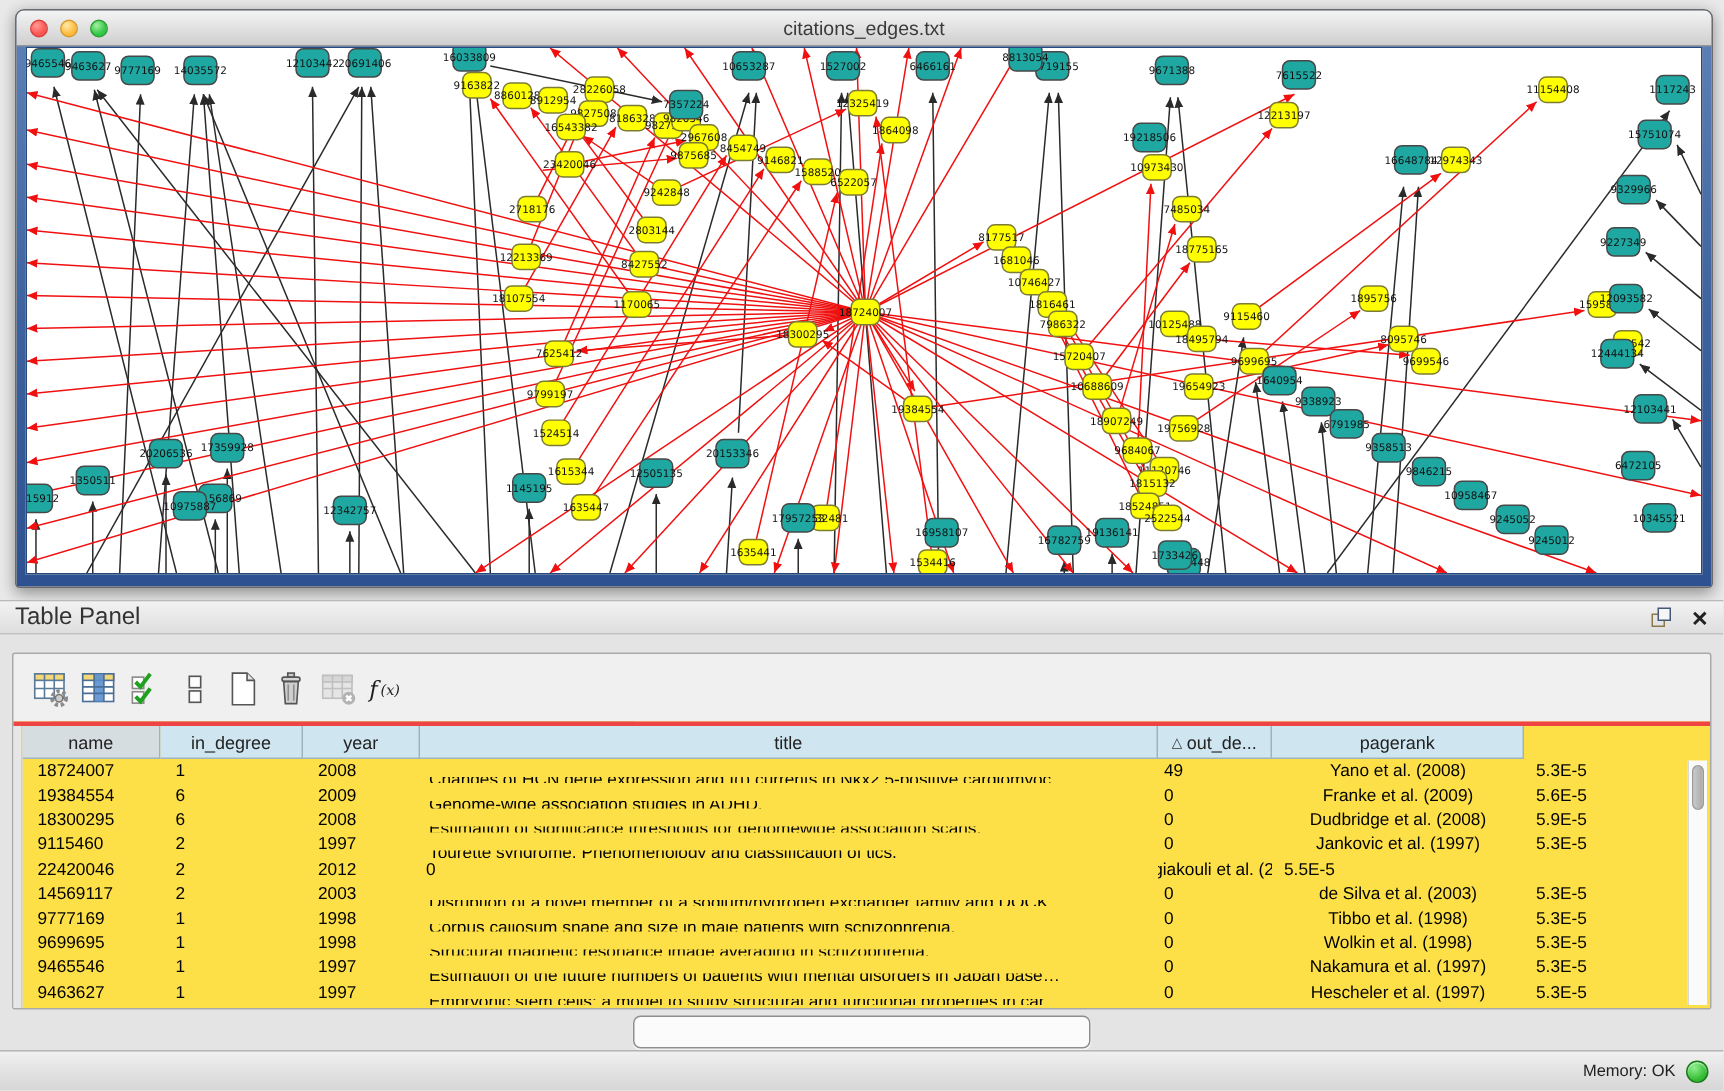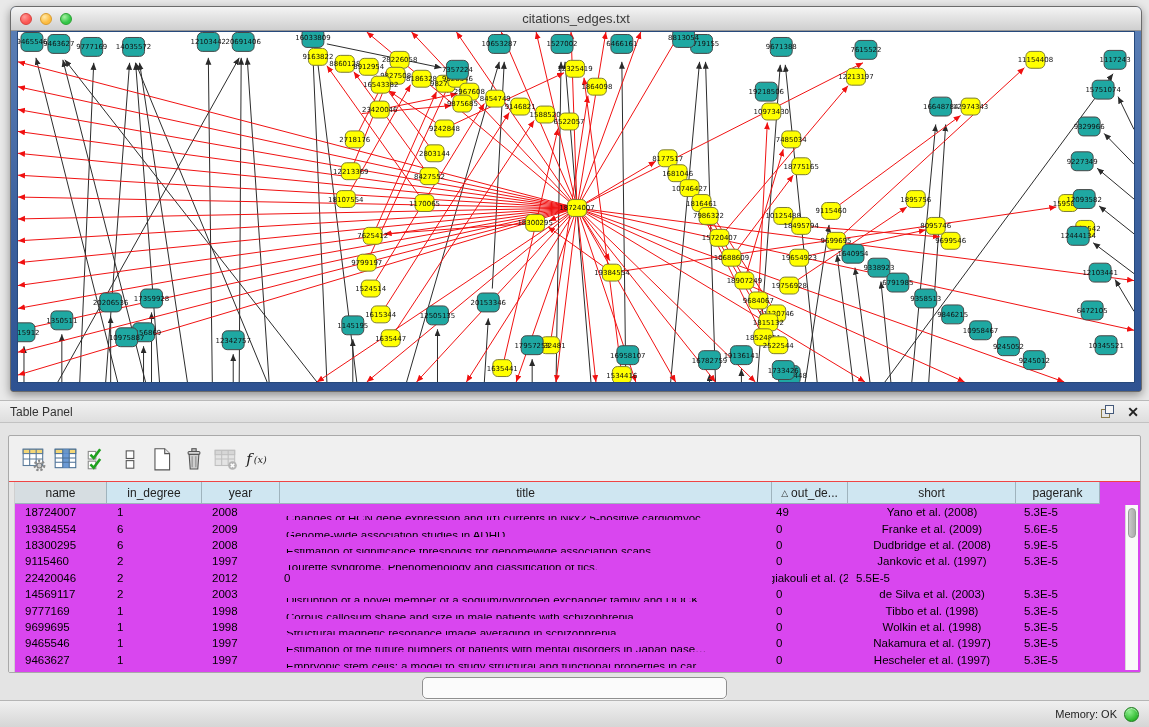--- a/index.html
+++ b/index.html
@@ -24,39 +24,39 @@
   .gnode.y { fill:#ffff00; stroke:#7c7c35; }
   .gnode.t { fill:#1fa8a2; stroke:#474747; }
   .glabel { font-family:"DejaVu Sans", sans-serif; font-size:7px; fill:#111; text-anchor:middle; }
   .gedge.r { stroke:#f01010; stroke-width:1; }
   .gedge.k { stroke:#2a2a2a; stroke-width:1; }
 
   
   .table-panel { position:absolute; left:0; top:400px; width:1149px; height:327px; background:#e4e4e4; border-top:1px solid #b9b9b9; }
   .panel-titlebar { height:22px; background:linear-gradient(#f2f2f2,#dedede); border-bottom:1px solid #c2c2c2;
     display:flex; align-items:center; padding:0 10px; }
-  .panel-title { font-size:12px; color:#333; flex:1; }
+  .panel-title { font-size:16px; color:#333; flex:1; }
   .panel-icons { display:flex; align-items:center; gap:12px; }
   .float-btn, .close-btn { cursor:default; display:flex; align-items:center; }
   .close-btn { font-size:14px; font-weight:bold; color:#222; line-height:1; }
 
   .panel-container { position:absolute; left:8px; top:34px; width:1133px; height:238px;
     background:#f0f0f0; border:1px solid #a9a9a9; border-radius:2px; }
 
   .toolbar { height:45px; display:flex; align-items:center; padding-left:10px; }
   .tb-icon { width:30px; height:28px; display:flex; align-items:center; justify-content:center; border-radius:3px; }
   .tb-icon + .tb-icon { margin-left:2px; }
   .net-select { margin-left:22px; width:395px; height:24px; border:1px solid #979797; border-radius:4px;
     background:linear-gradient(#ffffff,#e9e9e9); display:flex; align-items:center; font-size:12px; color:#111;
     padding-left:9px; position:relative; }
   .net-select .stepper { position:absolute; right:1px; top:1px; bottom:1px; width:17px; border-left:1px solid #bbb;
     display:flex; flex-direction:column; align-items:center; justify-content:center; color:#444; }
   .net-select .stepper span { font-size:6px; line-height:5px; }
 
-  .grid-table { position:absolute; left:0; right:0; top:45px; bottom:0; background:#d946ef; border-top:1px solid #ef4444; overflow:hidden; }
+  .grid-table { position:absolute; left:0; right:0; top:45px; bottom:0; background:#fde047; border-top:3px solid #ef4444; overflow:hidden; }
   .gutter { position:absolute; left:0; top:0; bottom:0; width:6px; background:#e6e6e6; border-right:1px solid #cfcfcf; }
   .thead, .trow { display:grid; grid-template-columns:92px 95px 78px 492px 76px 168px 84px; margin-left:6px; }
   .thead { height:22px; }
   .th { background:#cfe6f1; border-right:1px solid #9fb3bd; border-bottom:1px solid #9fb3bd;
     font-size:12px; color:#222; display:flex; align-items:center; justify-content:center; overflow:hidden; white-space:nowrap; }
   .th.first { background:#d6dde1; }
   .th .sort-glyph { font-size:9px; margin-right:3px; color:#333; }
   .trow { height:16.4px; font-size:11.5px; color:#000; }
   .td { overflow:hidden; white-space:nowrap; display:flex; align-items:center; padding-left:10px; }
   .td.c3 { padding-left:6px;margin-top:12px; }
@@ -803,23 +803,20 @@
             <span>year</span>
           </div>
           <div class="th">
             <span>title</span>
           </div>
           <div class="th">
             <span class="sort-glyph">△</span>
             <span>out_de...</span>
           </div>
           <div class="th">
-            <span>short</span>
-          </div>
-          <div class="th">
             <span>pagerank</span>
           </div>
         </div>
       <div id="tbody">
           <div class="trow">
             <div class="td c0">18724007</div>
             <div class="td c1">1</div>
             <div class="td c2">2008</div>
             <div class="td c3">Changes of HCN gene expression and I(f) currents in Nkx2.5-positive cardiomyoc…</div>
             <div class="td c4">49</div>

